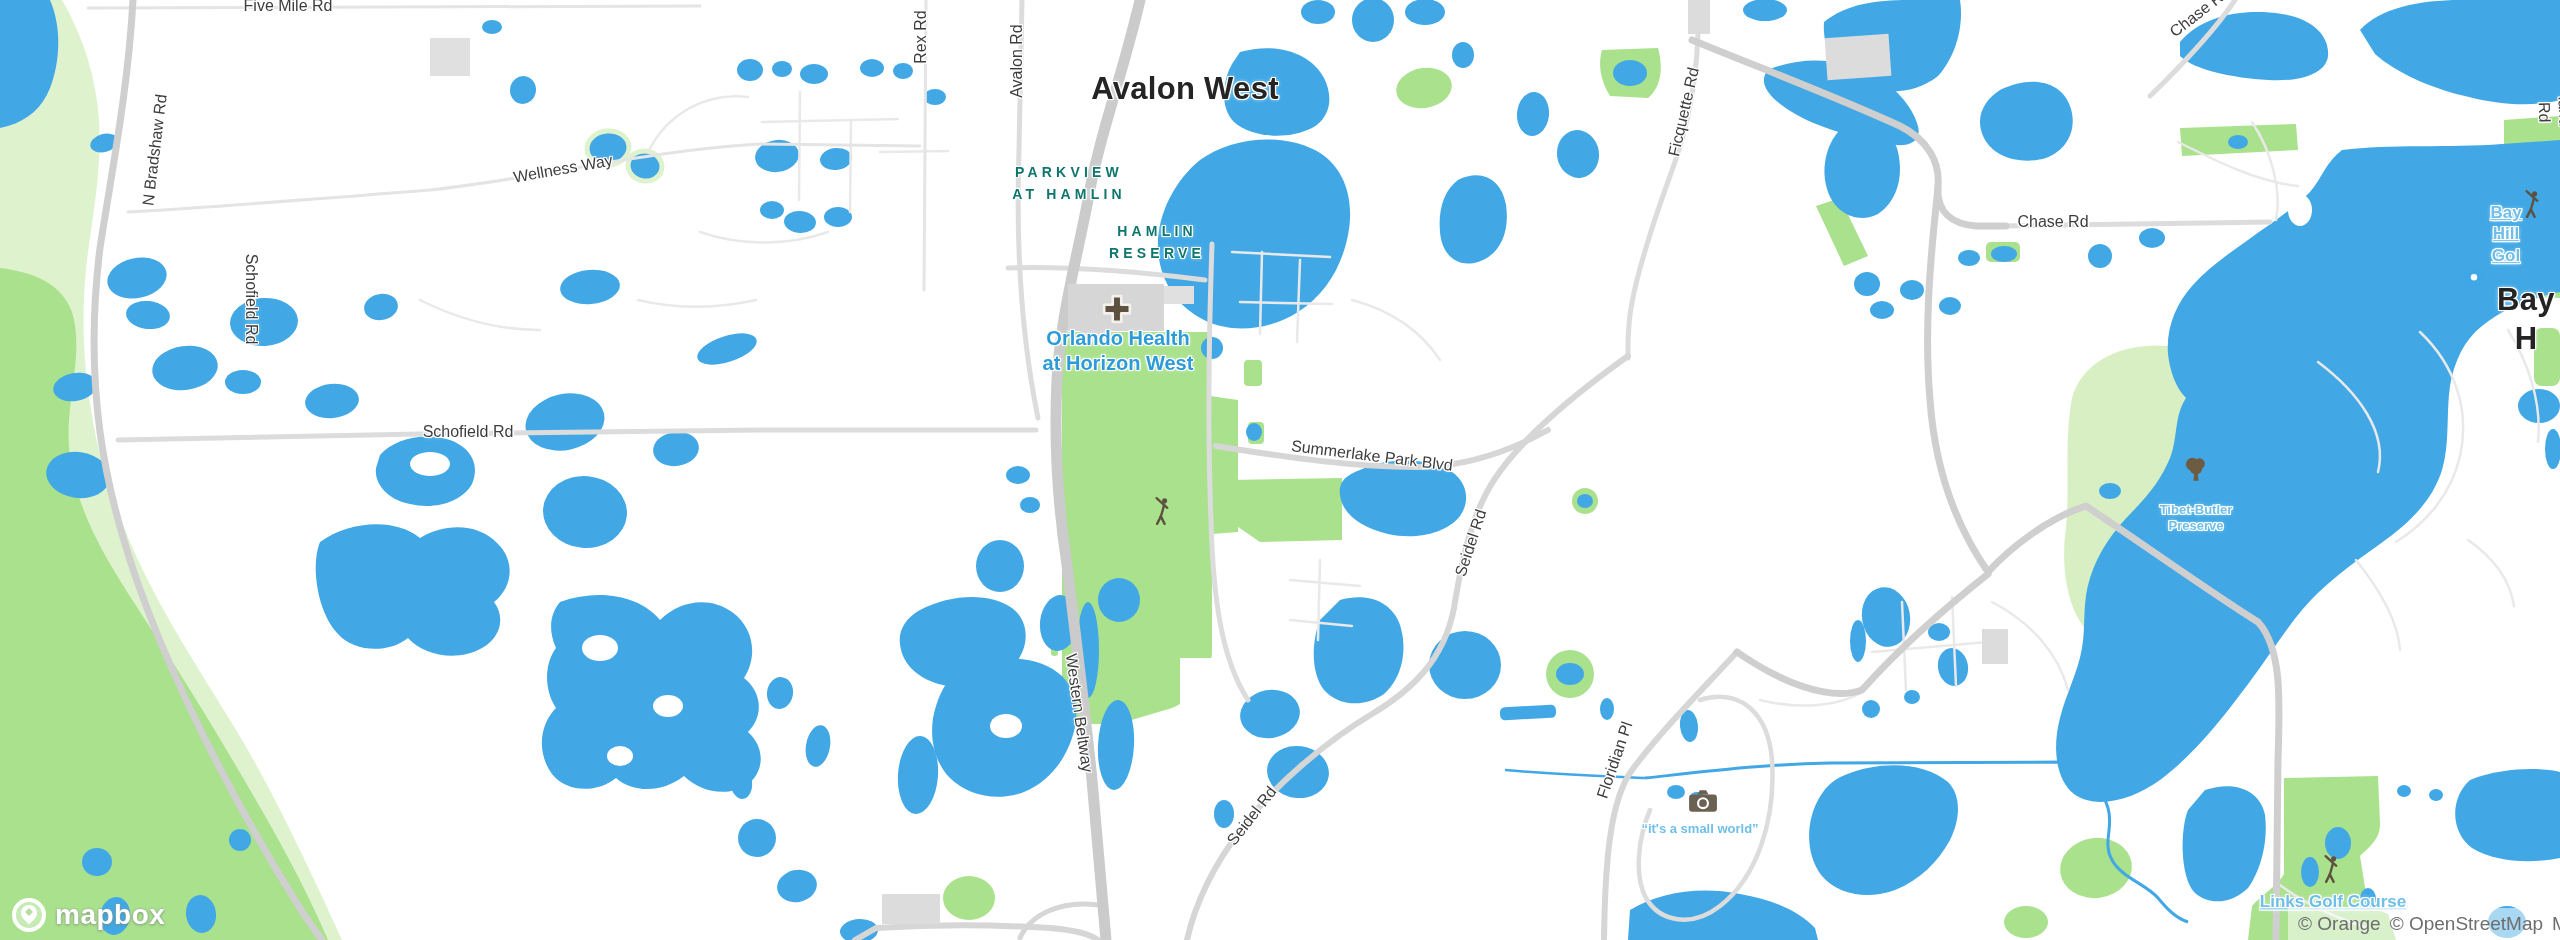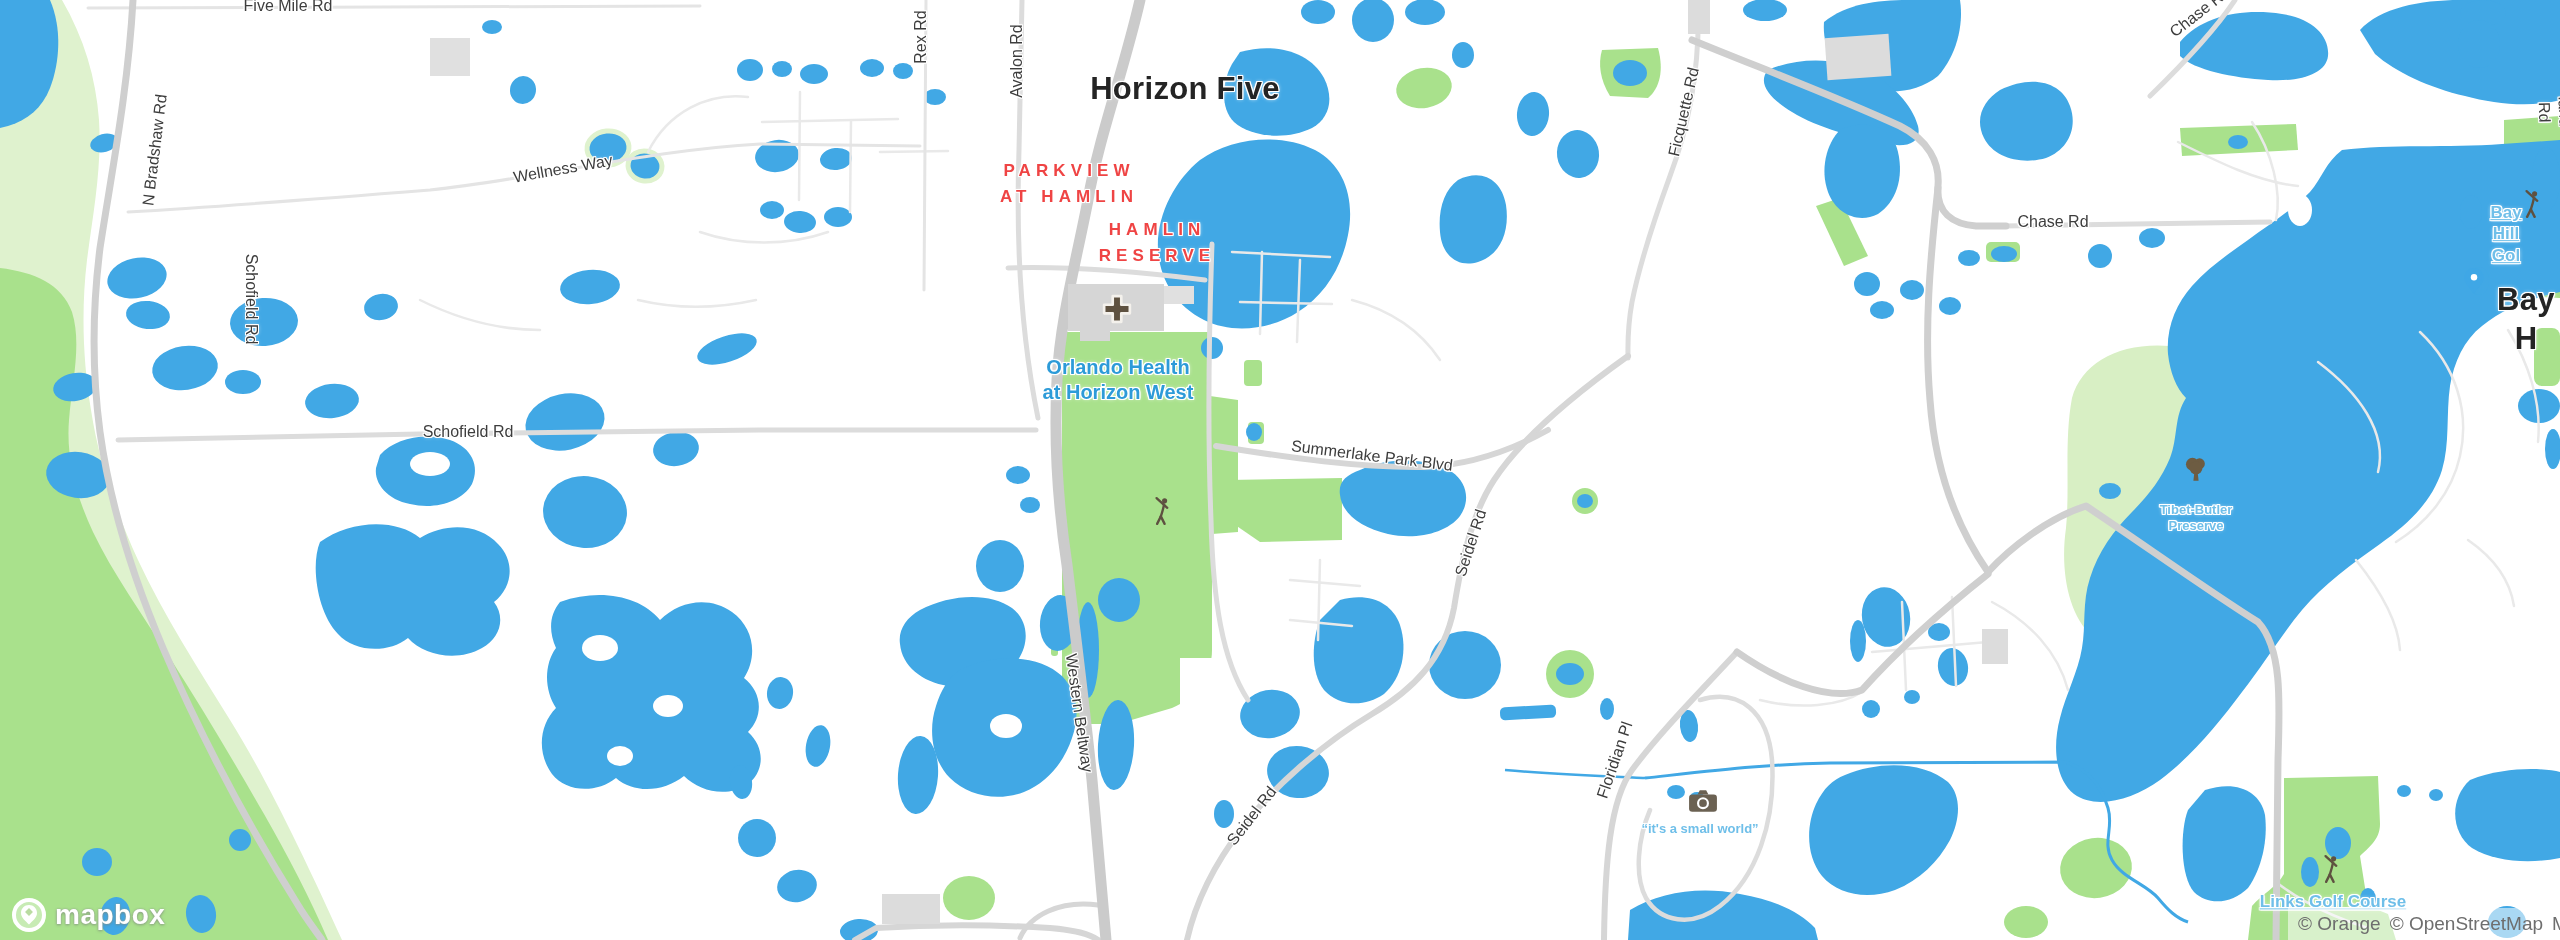--- a/index.html
+++ b/index.html
@@ -11,22 +11,22 @@
   #basemap{position:absolute;left:0;top:0;}
   .lbl{
     position:absolute;left:var(--x);top:var(--y);
     transform:translate(-50%,-50%) rotate(var(--r,0deg));
     white-space:pre-line;text-align:center;pointer-events:none;line-height:1.25;
     text-shadow:1px 0 0 #fff,-1px 0 0 #fff,0 1px 0 #fff,0 -1px 0 #fff,
       1px 1px 0 #fff,-1px -1px 0 #fff,1px -1px 0 #fff,-1px 1px 0 #fff,0 0 4px #fff;
   }
   .road{color:#3d3d3d;font-size:16px;font-weight:400;}
   .city{color:#242424;font-size:31px;font-weight:700;letter-spacing:.3px;}
-  .area{color:#ef4444;font-size:17px;font-weight:700;letter-spacing:.30em;line-height:1.55;}
-  .poi{color:#2d9bd8;font-size:20px;font-weight:600;margin-top:29px;}
+  .area{color:#0f766e;font-size:14px;font-weight:700;letter-spacing:.30em;line-height:1.55;}
+  .poi{color:#2d9bd8;font-size:20px;font-weight:600;}
   .poi-light{color:#6fbfe9;font-size:20px;font-weight:600;}
   .fs19{font-size:13px;} .fs21{font-size:17px;text-decoration:underline;}
   .micon{position:absolute;left:var(--x);top:var(--y);transform:translate(-50%,-50%);}
   .attribution{
     position:absolute;left:2288px;top:908px;height:32px;width:400px;
     background:rgba(255,255,255,.55);color:#6e6e6e;font-size:19px;
     padding:5px 0 0 10px;box-sizing:border-box;white-space:nowrap;
   }
   .attribution a{color:#6e6e6e;text-decoration:none;margin-right:9px;}
   .mapbox-logo{
@@ -340,21 +340,21 @@
         <circle cx="14" cy="13" r="4.6" fill="none" stroke="#fff" stroke-width="2"></circle>
       </svg>
 </div>
 <div class="micon" style="--x:2474px;--y:283px">
   <svg width="24" height="28" viewBox="0 0 22 26">
         <path d="M11,1 C16,1 20,5 20,10 C20,15 15,19 11,25 C7,19 2,15 2,10 C2,5 6,1 11,1 Z" fill="#3FA7E6"></path>
         <circle cx="11" cy="9.5" r="3" fill="#fff"></circle>
       </svg>
 </div>
 
-<div class="lbl city" style="--x:1185px;--y:89px">Horizon Five</div>
+<div class="lbl city" style="--x:1185px;--y:89px">Avalon West</div>
 <div class="lbl city" style="--x:2526px;--y:320px">Bay H</div>
 
 <div class="lbl area" style="--x:1069px;--y:184px">PARKVIEW
 AT HAMLIN</div>
 <div class="lbl area" style="--x:1157px;--y:243px">HAMLIN
 RESERVE</div>
 
 <div class="lbl poi" style="--x:1118px;--y:351px">Orlando Health
 at Horizon West</div>
 <div class="lbl poi-light fs19" style="--x:1700px;--y:829px">“it's a small world”</div>

